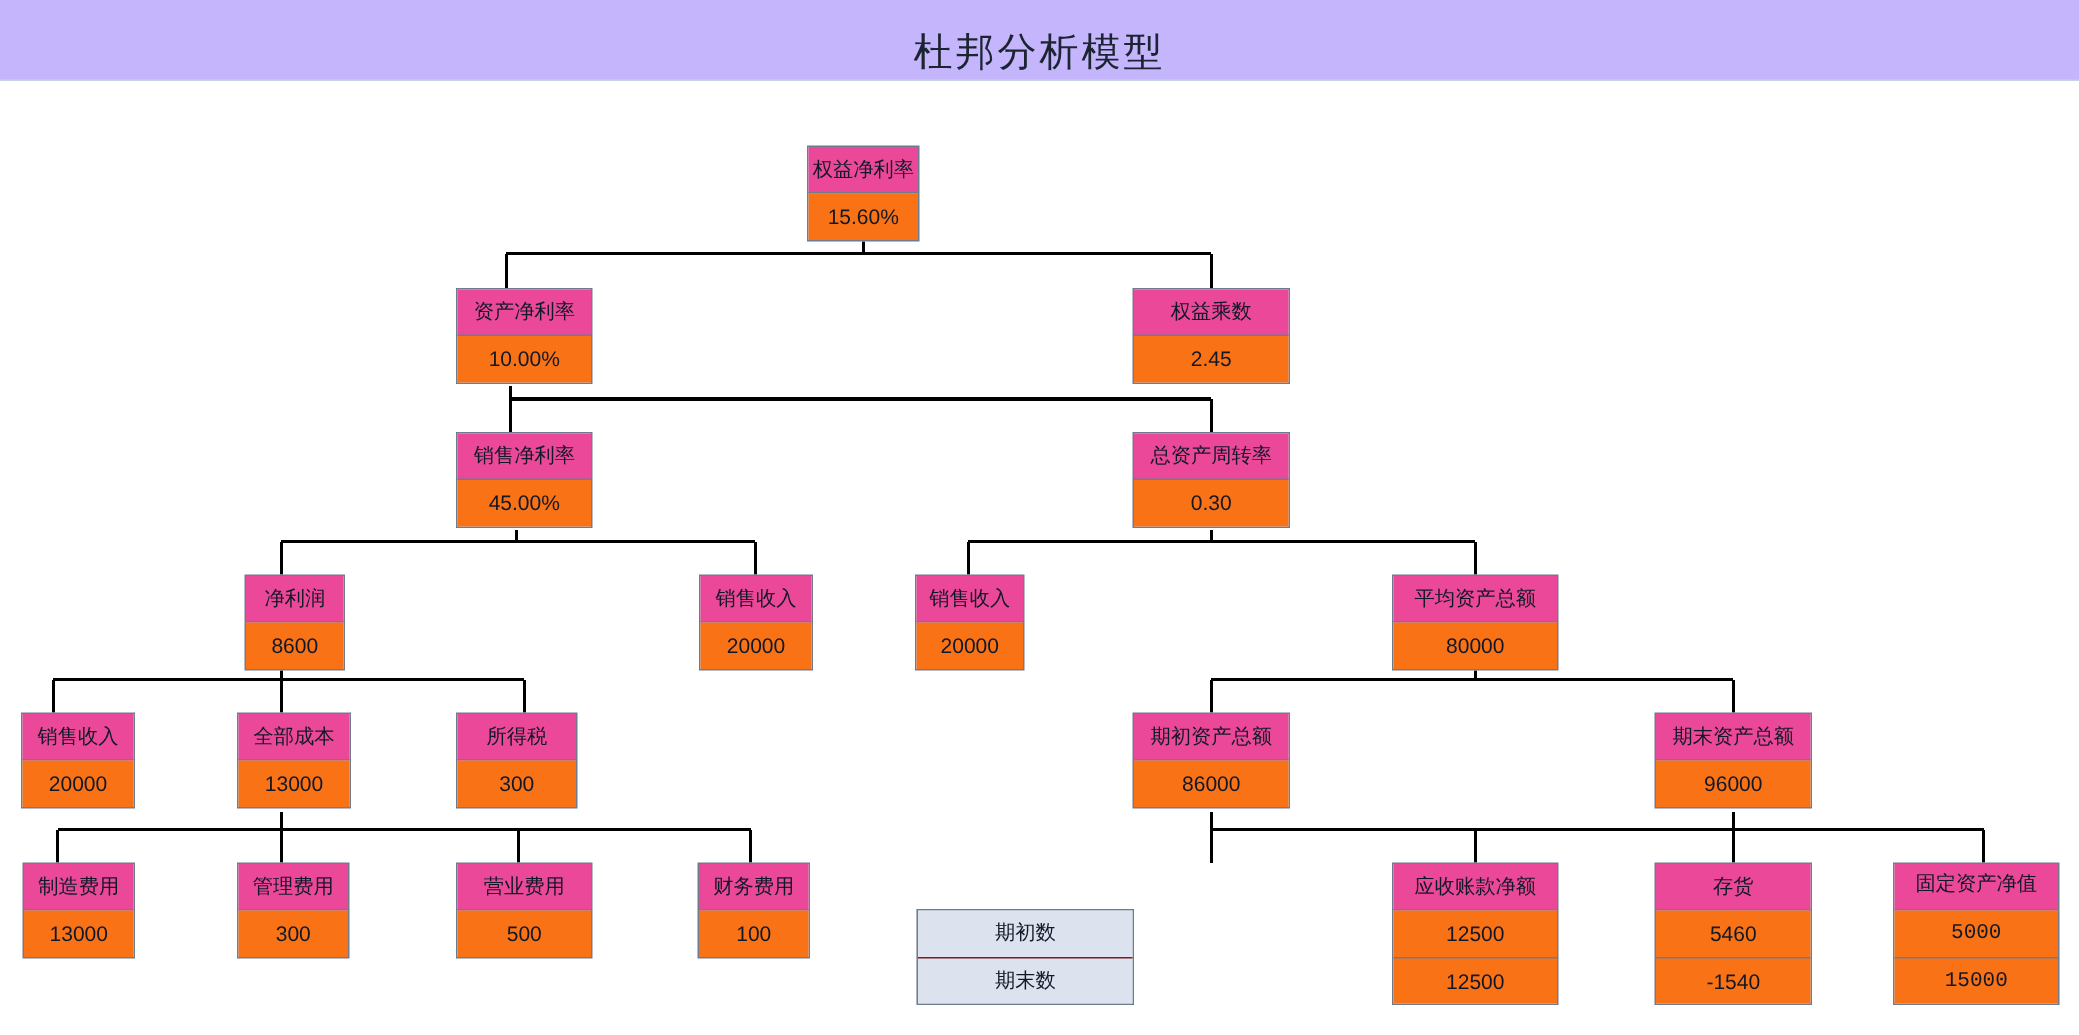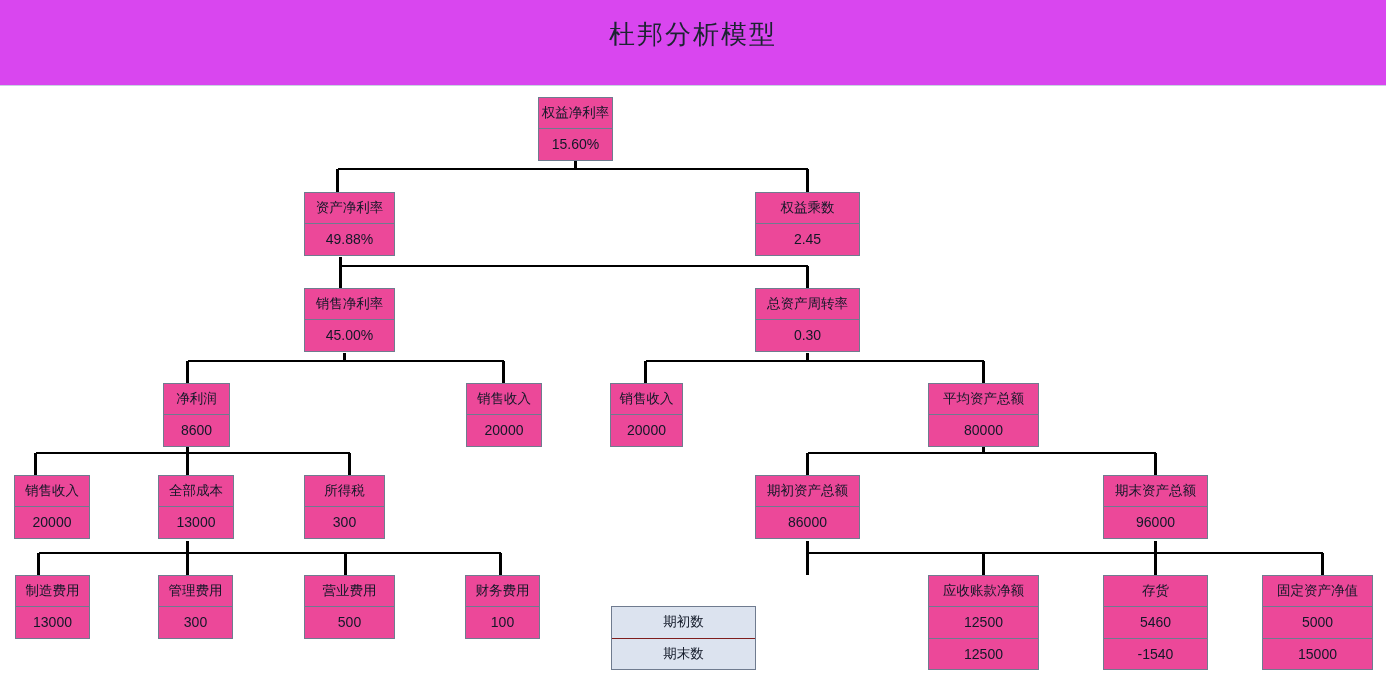--- a/index.html
+++ b/index.html
@@ -19,22 +19,22 @@
     background: #ffffff;
     overflow: hidden;
   }
 
   
   #title-bar {
     position: absolute;
     left: 0;
     top: 0;
     width: 1386px;
-    height: 86px;
-    background: #d946ef;
+    height: 54px;
+    background: #c4b5fd;
     border-bottom: 1px solid #c9d2e2;
     box-sizing: border-box;
     padding-left: 12px;
   }
   #title-text {
     position: absolute;
     left: 0;
     top: 0;
     width: 1386px;
     height: 69px;
@@ -78,21 +78,21 @@
     text-align: center;
     font-size: 13.5px;
     color: #111827;
     height: 31px;
     line-height: 30px;
     white-space: nowrap;
     overflow: hidden;
   }
   .node .val {
     box-sizing: border-box;
-    background: #ec4899;
+    background: #f97316;
     text-align: center;
     font-size: 14px;
     color: #111827;
     height: 31px;
     line-height: 31px;
     white-space: nowrap;
     overflow: hidden;
   }
   .node .val + .val {
     border-top: 1px solid #6f7b8f;
@@ -182,21 +182,21 @@
       </g>
     </svg>
 
     <div class="node" style="left:538px; top:27px; width:75px;">
       <div class="hdr">权益净利率</div>
       <div class="val">15.60%</div>
     </div>
 
     <div class="node" style="left:304px; top:122px; width:91px;">
       <div class="hdr">资产净利率</div>
-      <div class="val">49.88%</div>
+      <div class="val">10.00%</div>
     </div>
     <div class="node" style="left:755px; top:122px; width:105px;">
       <div class="hdr">权益乘数</div>
       <div class="val">2.45</div>
     </div>
 
     <div class="node" style="left:304px; top:218px; width:91px;">
       <div class="hdr">销售净利率</div>
       <div class="val">45.00%</div>
     </div>
@@ -263,21 +263,21 @@
     <div class="node" style="left:928px; top:505px; width:111px;">
       <div class="hdr">应收账款净额</div>
       <div class="val">12500</div>
       <div class="val">12500</div>
     </div>
     <div class="node" style="left:1103px; top:505px; width:105px;">
       <div class="hdr">存货</div>
       <div class="val">5460</div>
       <div class="val">-1540</div>
     </div>
-    <div class="node" style="left:1262px; top:505px; width:111px;">
+    <div class="node" style="left:1262px; top:505px; width:111px;font-family:Liberation Mono, monospace;">
       <div class="hdr">固定资产净值</div>
       <div class="val">5000</div>
       <div class="val">15000</div>
     </div>
 
     <div id="period-labels" style="left:611px; top:536px; width:145px;">
       <div class="plrow">期初数</div>
       <div class="plrow">期末数</div>
     </div>
 

